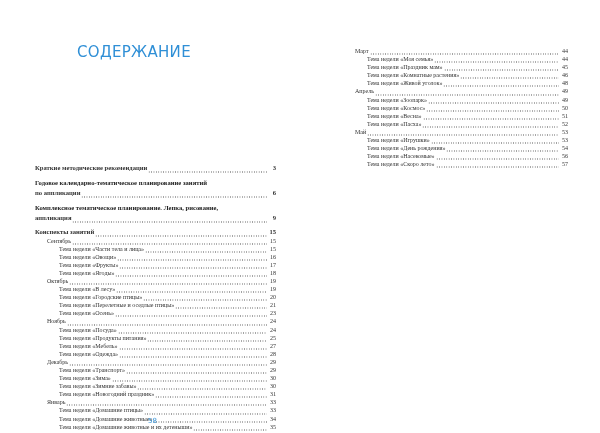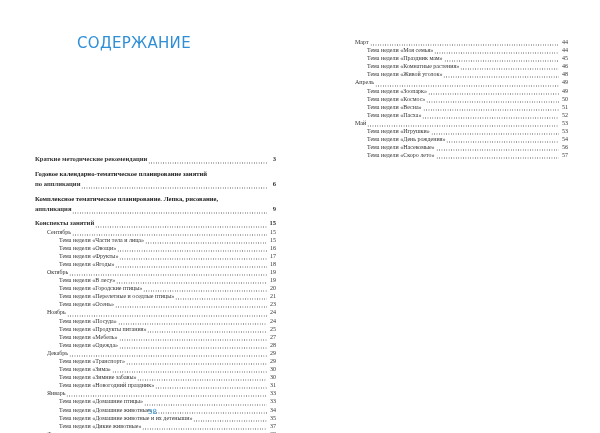--- a/index.html
+++ b/index.html
@@ -1,20 +1,20 @@
 <!DOCTYPE html>
 <html><head>
 <meta charset="utf-8">
 <style>
   html, body { margin: 0; padding: 0; }
   body {
     width: 600px; height: 433px; background: #ffffff; position: relative; overflow: hidden;
     font-family: "Liberation Serif", serif; color: #2a2a2a;
   }
-  .page { position: absolute; top: 4px; height: 408px; }
+  .page { position: absolute; top: 13px; height: 408px; }
   .page-left { left: 0; width: 300px; }
   .page-right { left: 300px; width: 300px; }
   .title {
     position: absolute; left: 77px; top: 30px;
     font-family: "DejaVu Sans", sans-serif; font-size: 15px; letter-spacing: 0.3px;
     color: #2f8fd6; font-weight: normal;
   }
   .toc { position: absolute; }
   .toc-left { left: 35px; top: 150px; width: 241px; }
   .toc-right { left: 43px; top: 34px; width: 225px; }

